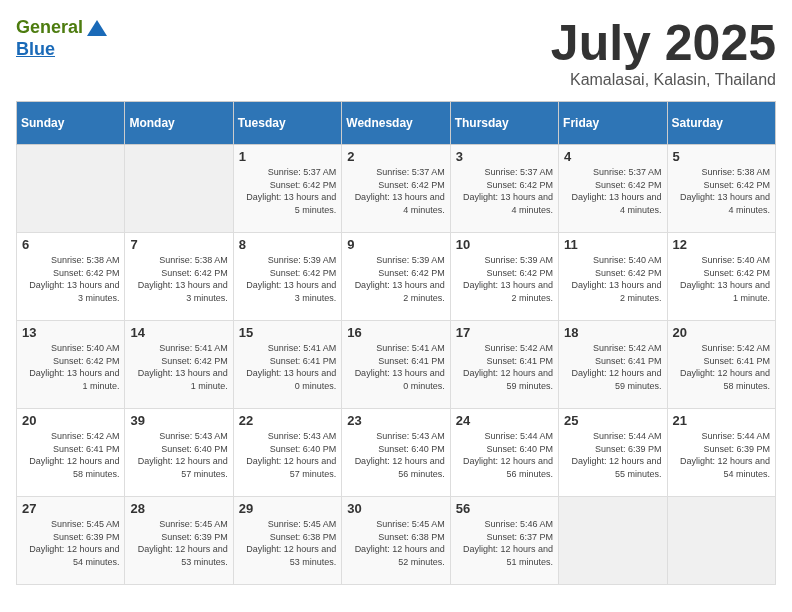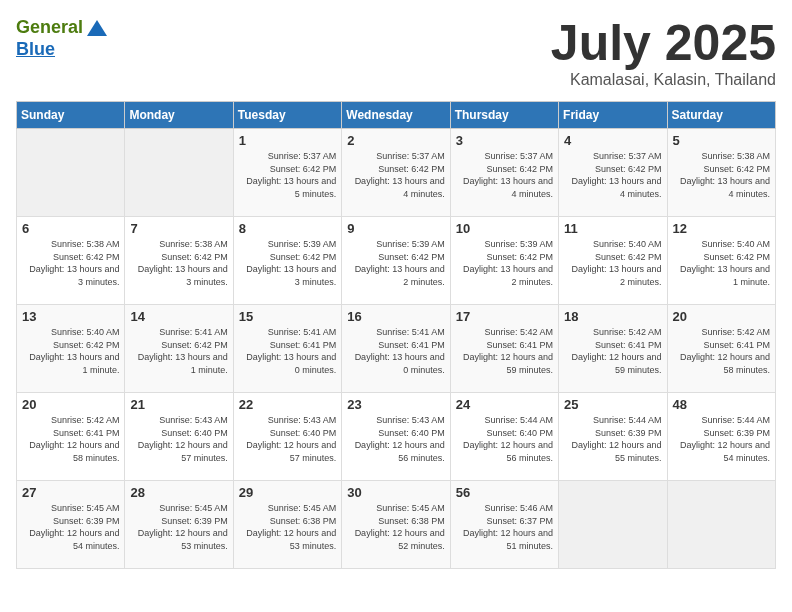--- a/index.html
+++ b/index.html
@@ -48,21 +48,21 @@
     table {
       width: 100%;
       border-collapse: collapse;
       table-layout: fixed;
     }
     thead tr th {
       background-color: #2e75b6;
       color: #fff;
       font-size: 12px;
       font-weight: bold;
-      padding: 6px 4px;
+      padding: 14px 4px;
       text-align: left;
       border: 1px solid #ccc;
     }
     tbody tr td {
       vertical-align: top;
       border: 1px solid #ddd;
       padding: 4px 5px;
       font-size: 9.5px;
       color: #333;
       height: 88px;
@@ -211,41 +211,41 @@
           <span class="day-number">20</span>
           <div class="day-info">Sunrise: 5:42 AM<br>Sunset: 6:41 PM<br>Daylight: 12 hours and 58 minutes.</div>
         </td>
       </tr>
       <tr>
         <td>
           <span class="day-number">20</span>
           <div class="day-info">Sunrise: 5:42 AM<br>Sunset: 6:41 PM<br>Daylight: 12 hours and 58 minutes.</div>
         </td>
         <td>
-          <span class="day-number">21</span>
+          <span class="day-number">39</span>
           <div class="day-info">Sunrise: 5:43 AM<br>Sunset: 6:40 PM<br>Daylight: 12 hours and 57 minutes.</div>
         </td>
         <td>
           <span class="day-number">22</span>
           <div class="day-info">Sunrise: 5:43 AM<br>Sunset: 6:40 PM<br>Daylight: 12 hours and 57 minutes.</div>
         </td>
         <td>
           <span class="day-number">23</span>
           <div class="day-info">Sunrise: 5:43 AM<br>Sunset: 6:40 PM<br>Daylight: 12 hours and 56 minutes.</div>
         </td>
         <td>
           <span class="day-number">24</span>
           <div class="day-info">Sunrise: 5:44 AM<br>Sunset: 6:40 PM<br>Daylight: 12 hours and 56 minutes.</div>
         </td>
         <td>
           <span class="day-number">25</span>
           <div class="day-info">Sunrise: 5:44 AM<br>Sunset: 6:39 PM<br>Daylight: 12 hours and 55 minutes.</div>
         </td>
         <td>
-          <span class="day-number">48</span>
+          <span class="day-number">21</span>
           <div class="day-info">Sunrise: 5:44 AM<br>Sunset: 6:39 PM<br>Daylight: 12 hours and 54 minutes.</div>
         </td>
       </tr>
       <tr>
         <td>
           <span class="day-number">27</span>
           <div class="day-info">Sunrise: 5:45 AM<br>Sunset: 6:39 PM<br>Daylight: 12 hours and 54 minutes.</div>
         </td>
         <td>
           <span class="day-number">28</span>

